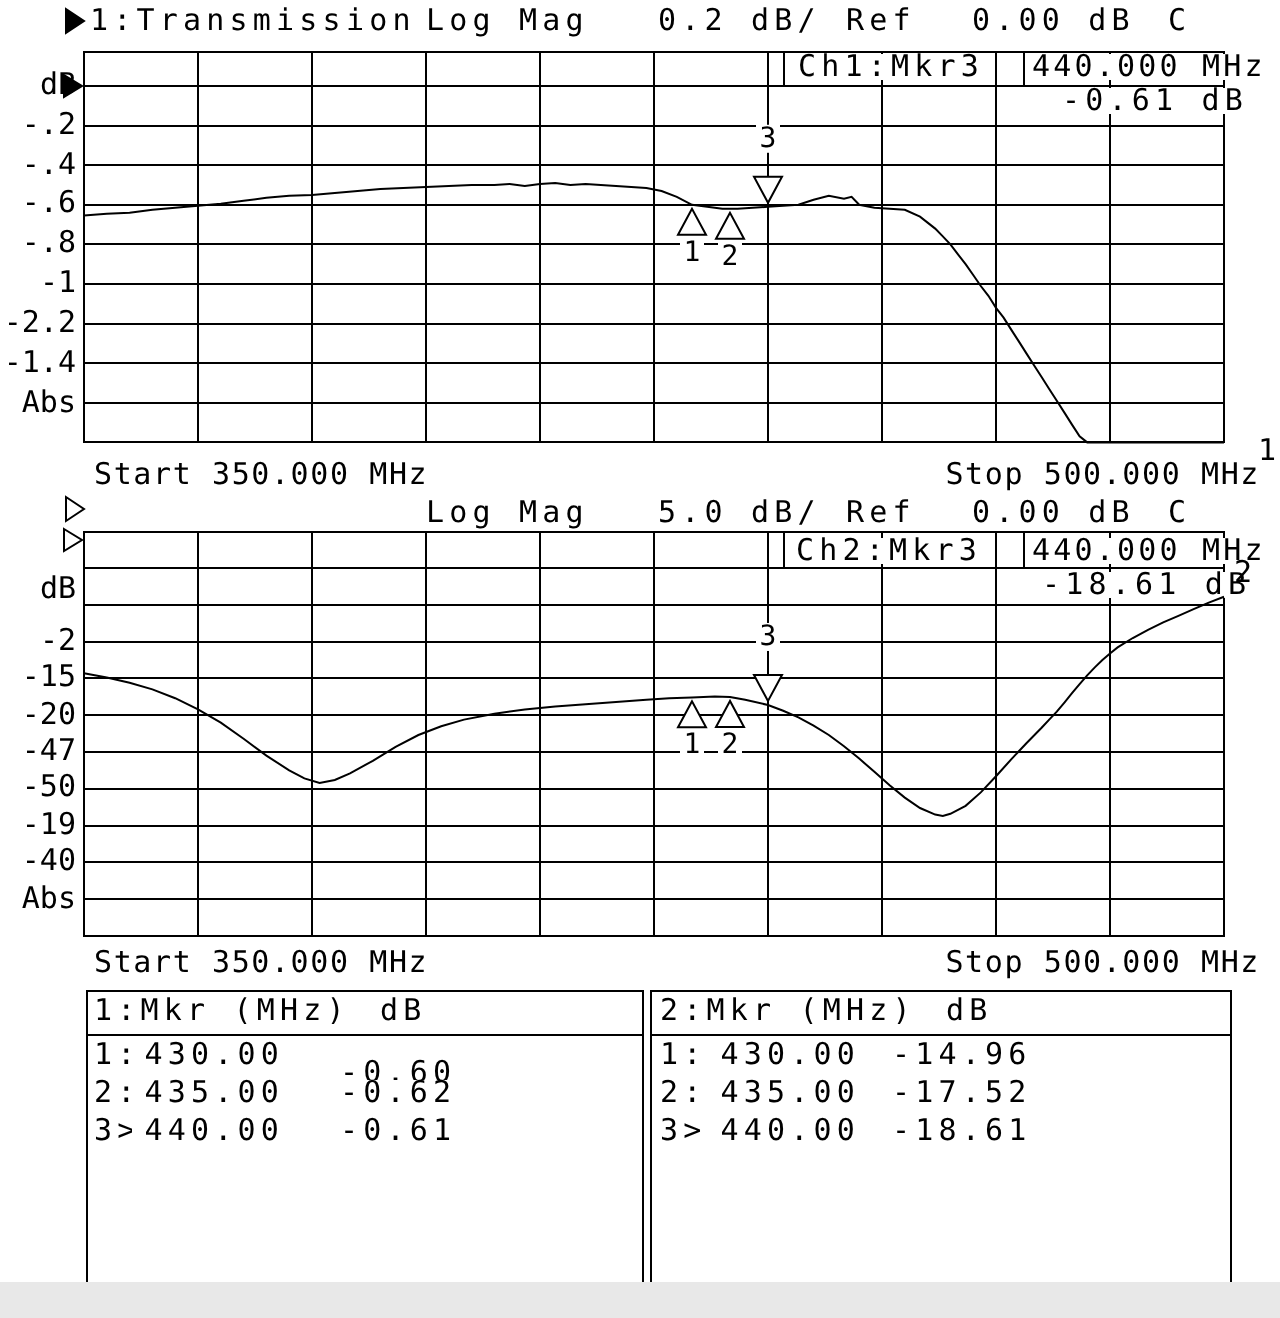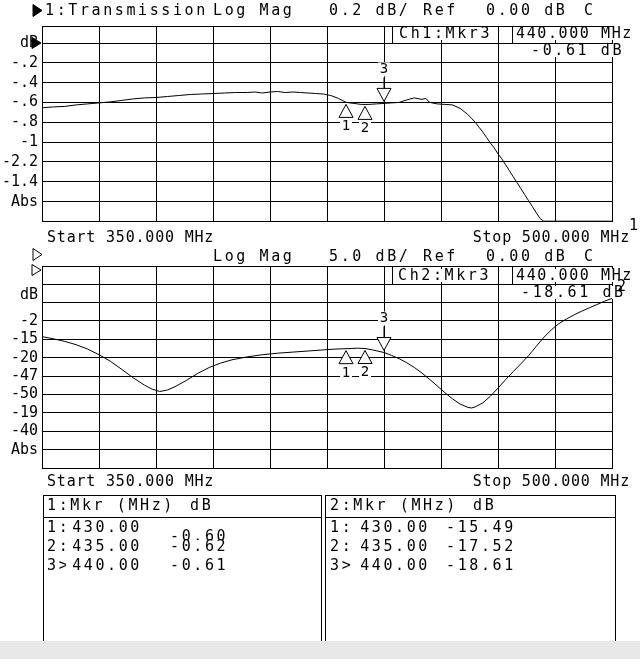--- a/index.html
+++ b/index.html
@@ -171,21 +171,21 @@
   <div class="txt" style="left:47px;top:559px">3&gt;</div>
   <div class="txt cellr" style="left:66px;top:559px;width:76px">440.00</div>
   <div class="txt" style="left:170px;top:559px">-0.61</div>
 
   <div class="tablebox" style="left:325px;top:495px;width:291px;height:160px"></div>
   <div class="txt" style="left:330px;top:499px">2:Mkr (MHz)</div>
   <div class="txt" style="left:473px;top:499px">dB</div>
   <div class="rule" style="left:326px;top:517px;width:289px"></div>
   <div class="txt" style="left:330px;top:521px">1:</div>
   <div class="txt cellr" style="left:352px;top:521px;width:78px">430.00</div>
-  <div class="txt" style="left:446px;top:521px">-15.49</div>
+  <div class="txt" style="left:446px;top:521px">-14.96</div>
   <div class="txt" style="left:330px;top:540px">2:</div>
   <div class="txt cellr" style="left:352px;top:540px;width:78px">435.00</div>
   <div class="txt" style="left:446px;top:540px">-17.52</div>
   <div class="txt" style="left:330px;top:559px">3&gt;</div>
   <div class="txt cellr" style="left:352px;top:559px;width:78px">440.00</div>
   <div class="txt" style="left:446px;top:559px">-18.61</div>
 
 </div>
 
 </body></html>

